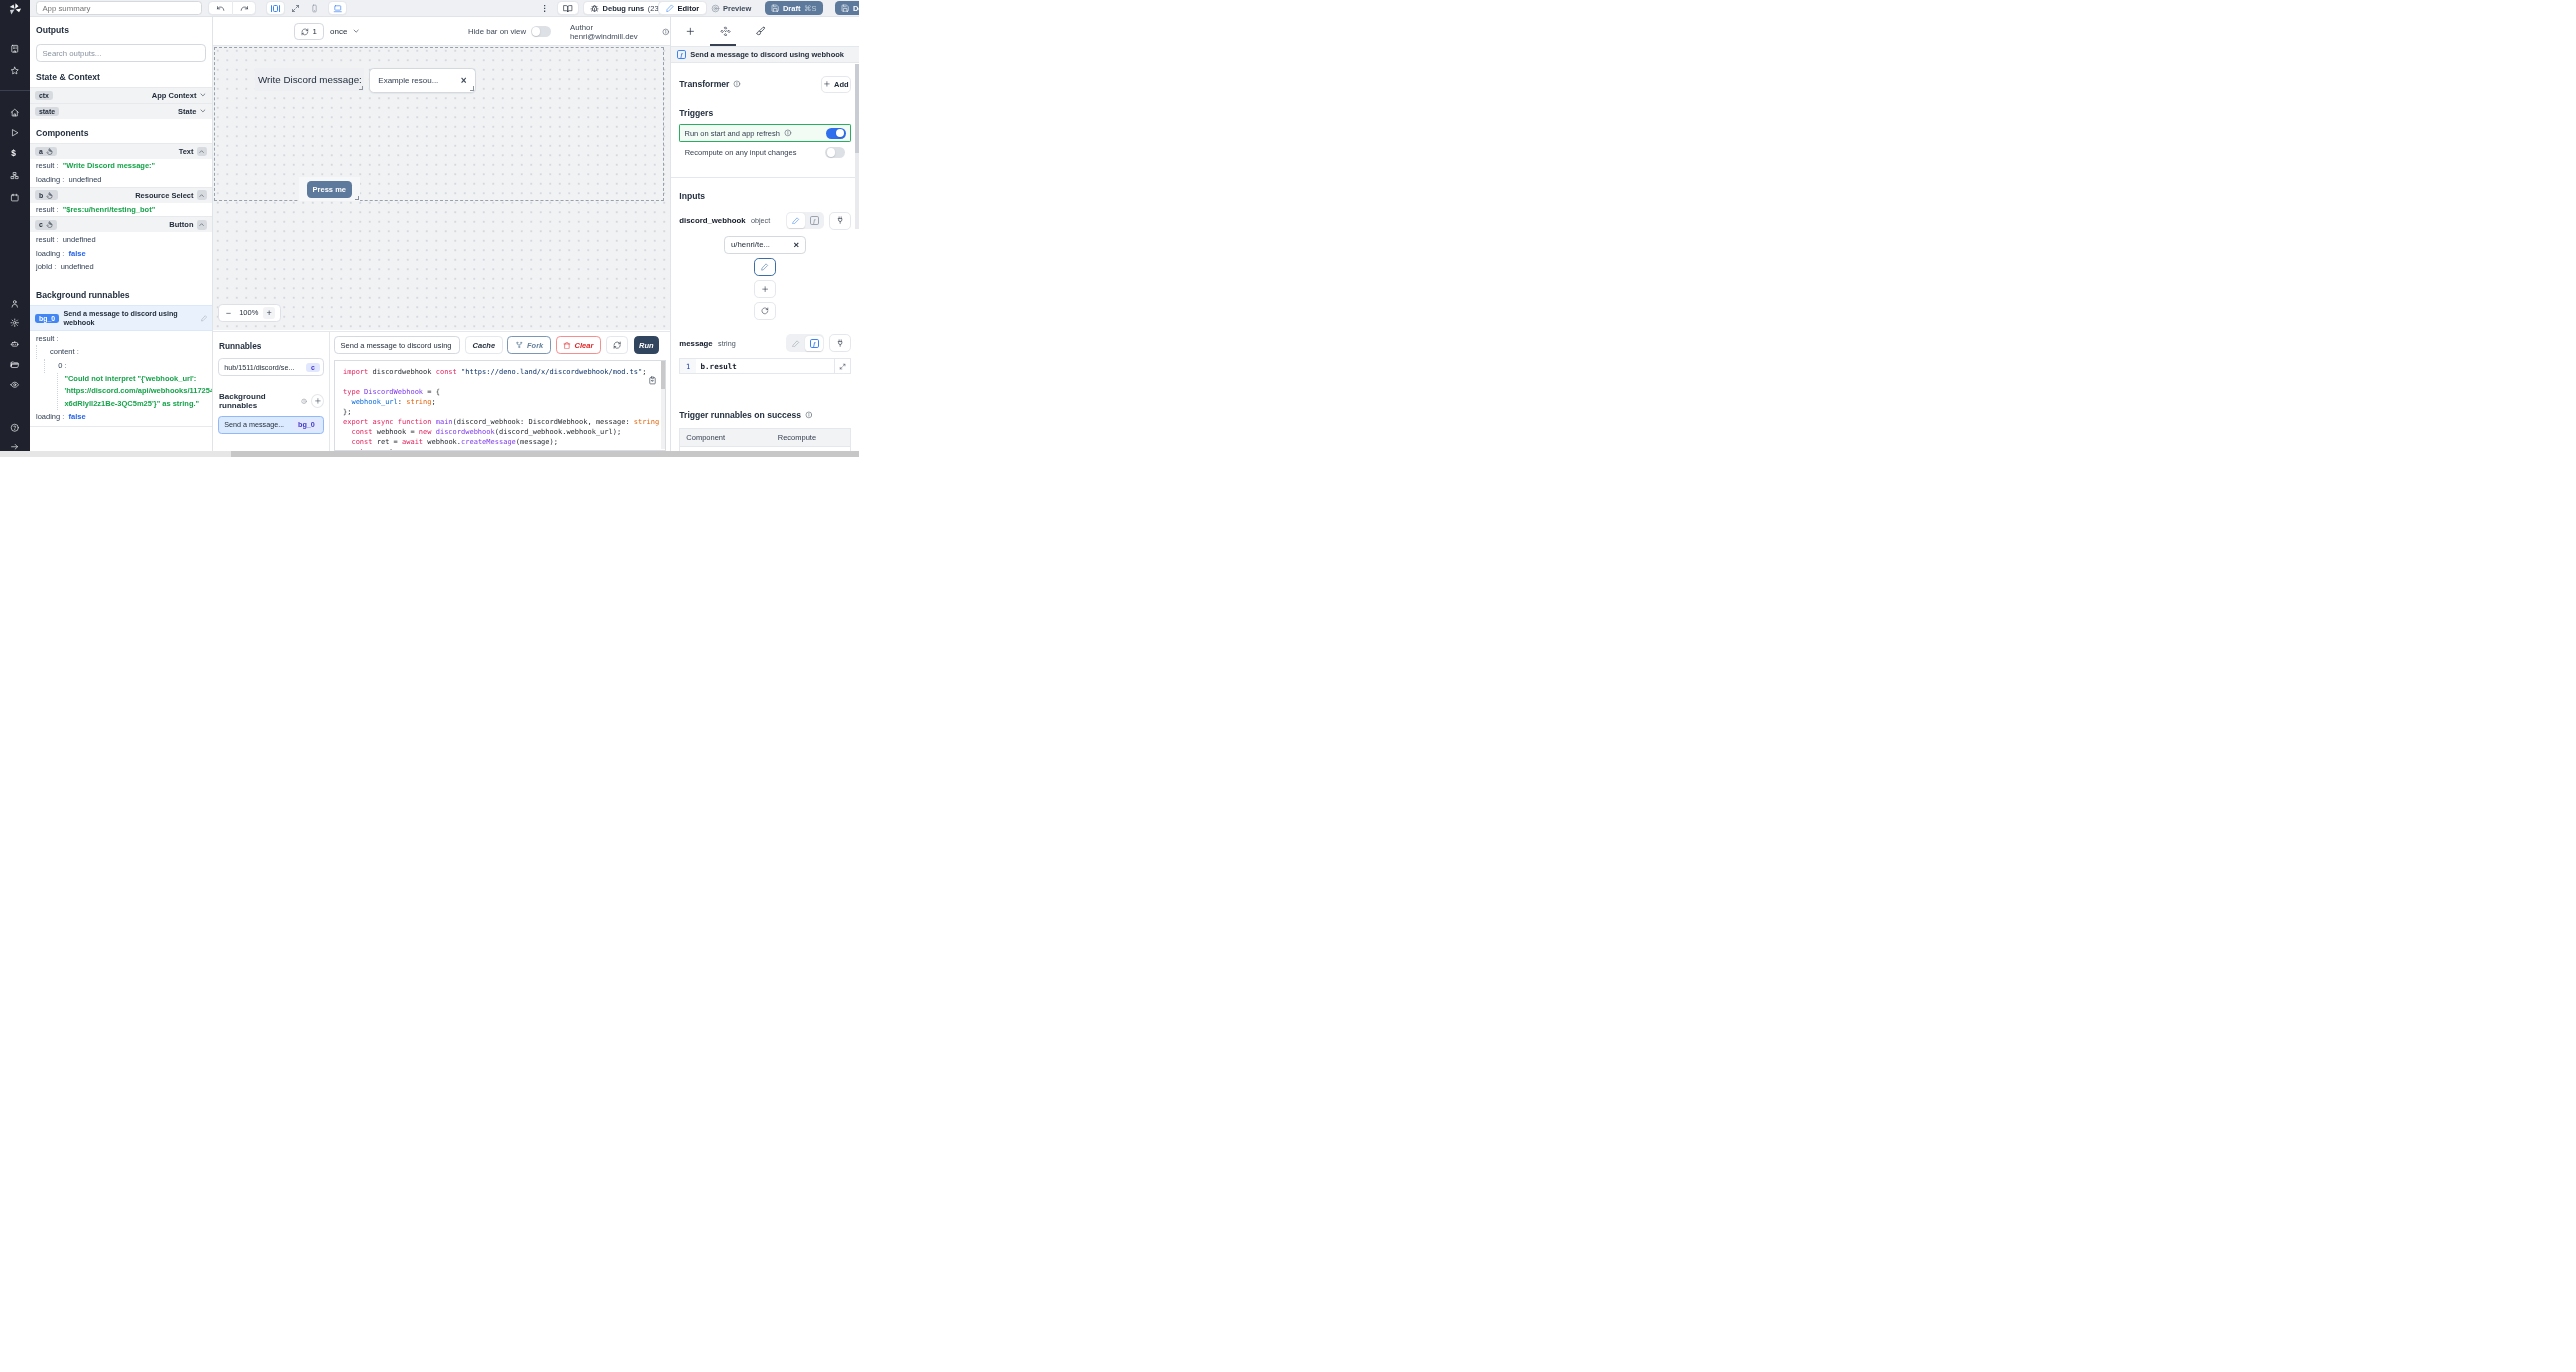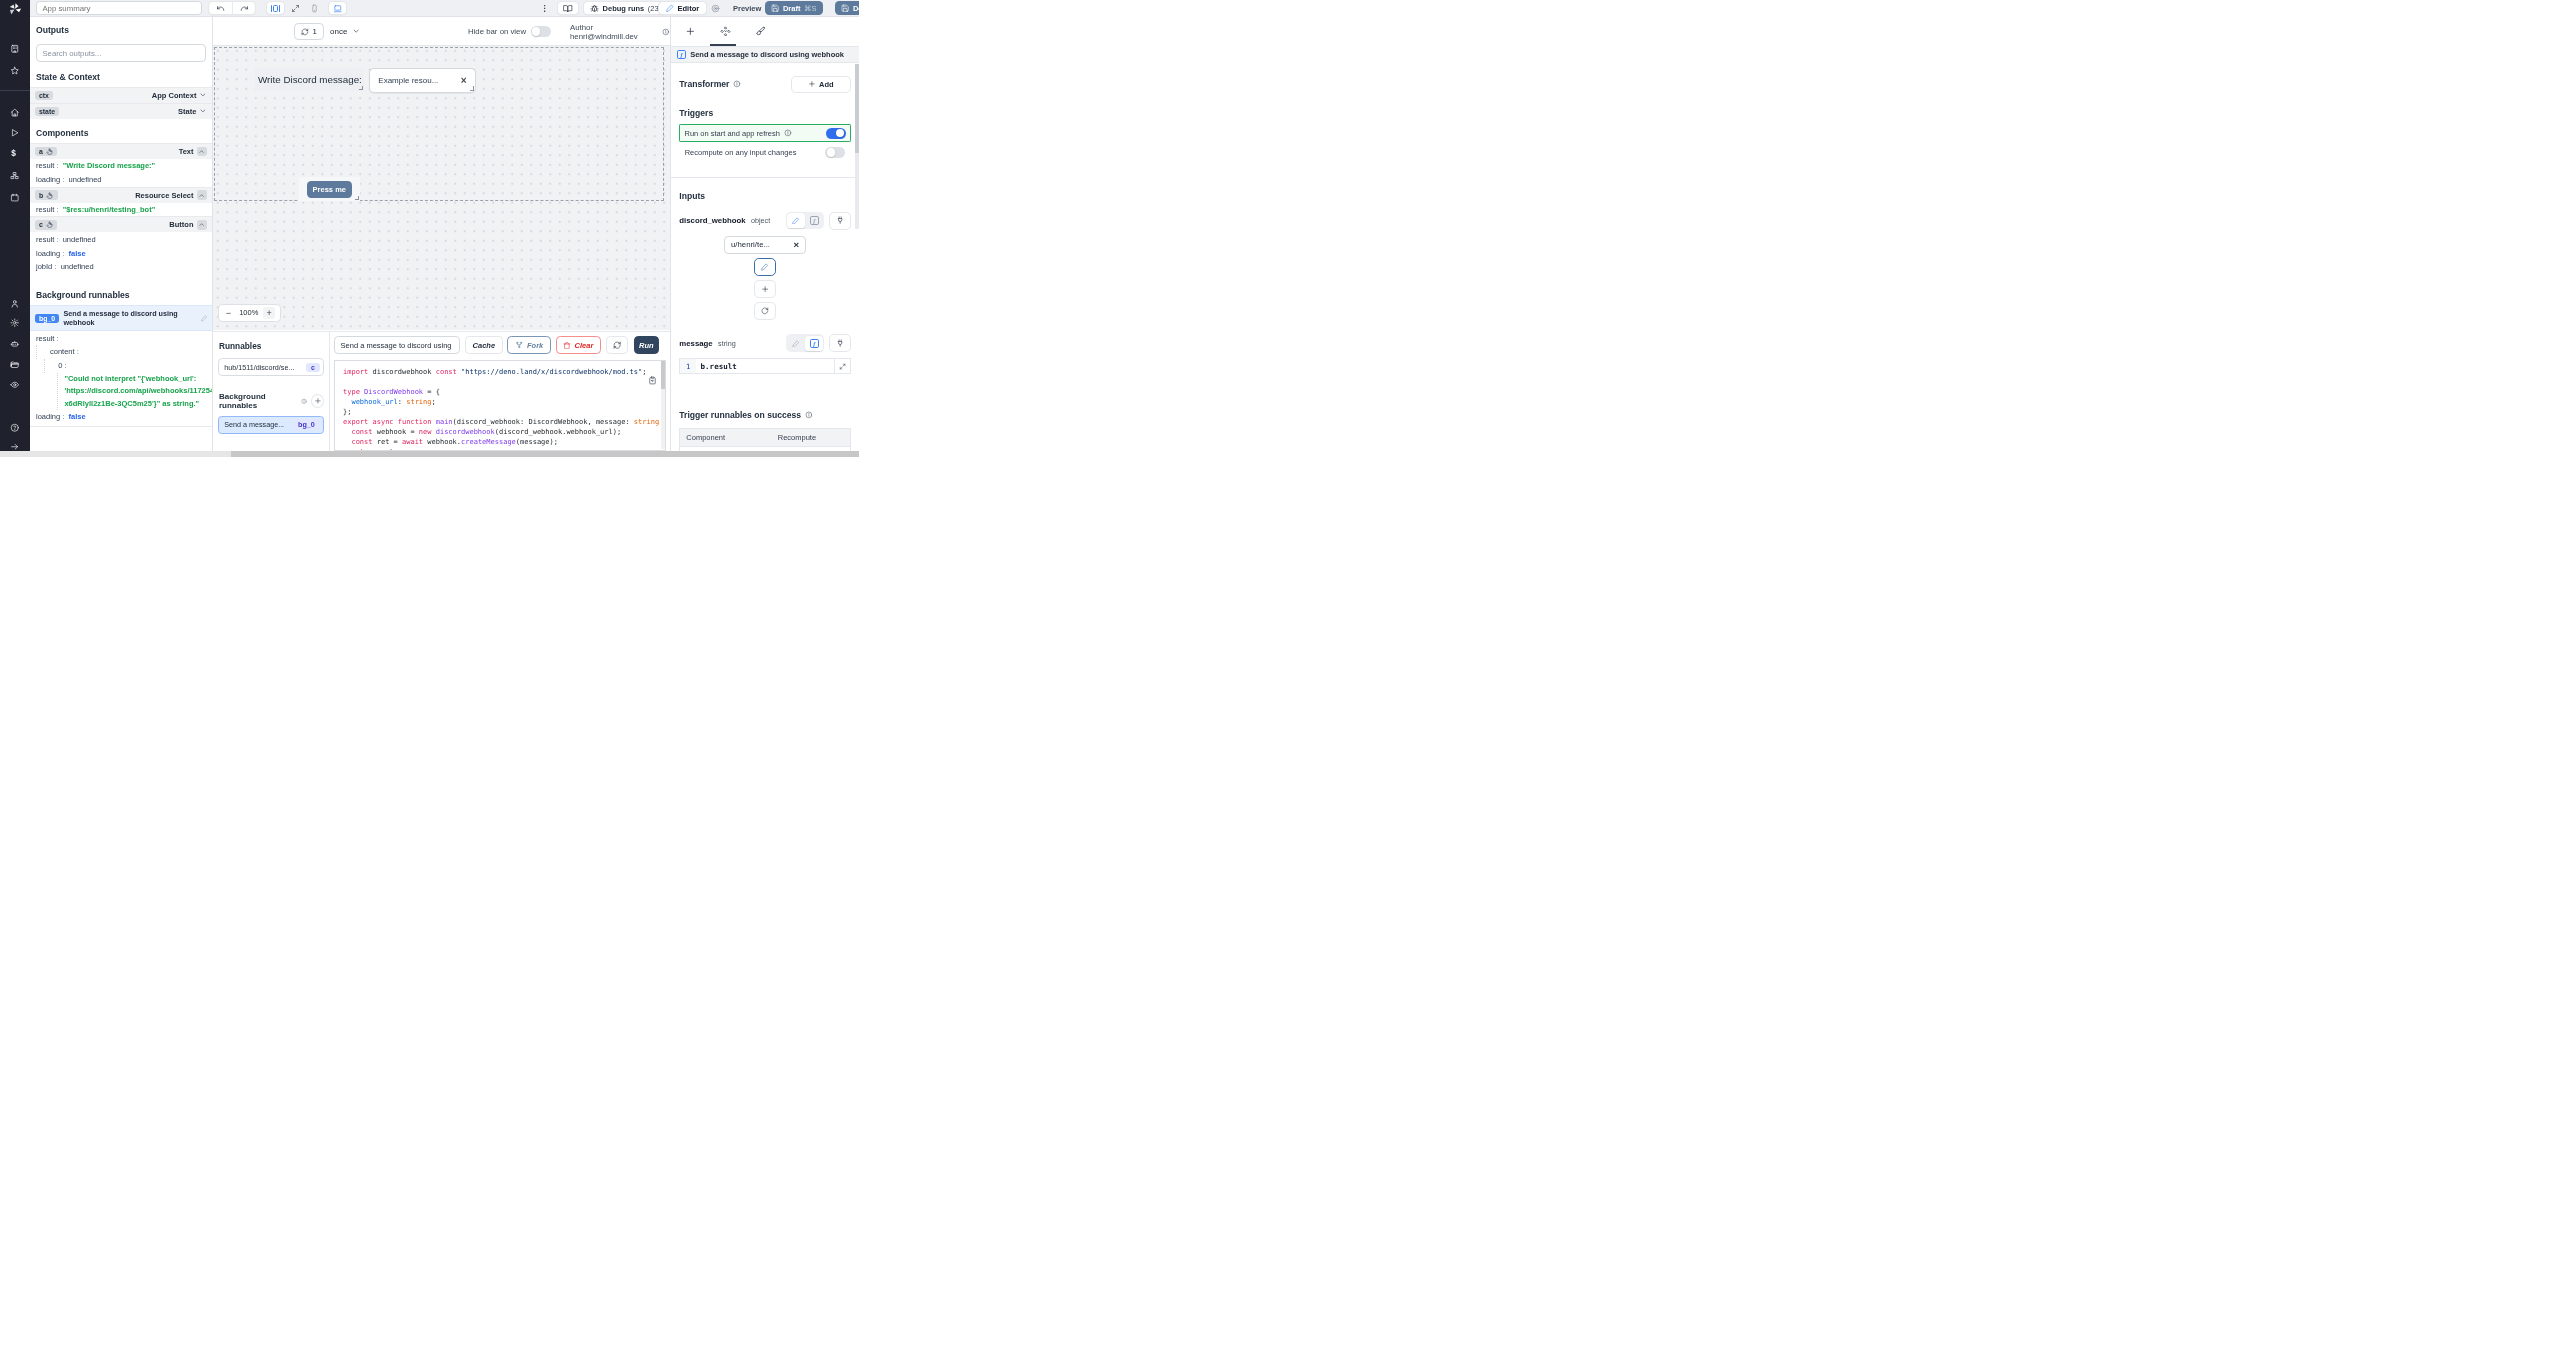--- a/index.html
+++ b/index.html
@@ -21,21 +21,21 @@
   .alignglyph i { display:block; width:1.2px; height:7.2px; background:#3b82f6; border-radius:0.6px; }
   .alignglyph b { display:block; width:4.8px; height:7.2px; border:1px solid #3b82f6; border-radius:1.5px; }
   .expandbtn { left:261px; color:#45505f; }
   .phonebtn { left:280px; color:#8a93a0; }
   .desktoppill { left:298px; width:19px; height:14.3px; color:#3b82f6; }
   .kebab { left:510px; width:9.5px; justify-content:center; color:#374151; font-size:8.3px; font-weight:700; letter-spacing:0; }
   .bookbtn { left:527px; width:21.5px; height:14.3px; }
   .debugpill { left:553px; height:14.3px; padding:0 6px; gap:3.6px; font-size:7.5px; font-weight:700; color:#1f2937; }
   .debugpill .cnt { font-weight:400; color:#374151; }
   .editorpill { left:628px; height:14.3px; padding:0 6.6px; gap:3.6px; font-size:7.5px; font-weight:700; color:#111827; }
-  .previewbtn { left:681px; height:14.3px; gap:13px; font-size:7.5px; font-weight:700; color:#3f4a59;text-align:right; }
+  .previewbtn { left:681px; height:14.3px; gap:3px; font-size:7.5px; font-weight:700; color:#3f4a59;text-align:right; }
   .slatebtn { background:#5d7a9c; border-radius:4.2px; color:#fff; font-size:7.5px; font-weight:700; display:flex; align-items:center; gap:3.6px; padding:0 6px; height:14.3px; }
   .draftbtn { left:735px; }
   .draftbtn .kbd { color:#c3d0de; font-weight:400; }
   .deploybtn { left:805px; }
 
   
   .rail { position:absolute; left:0; top:0; width:30px; height:457px; background:#1f222c; z-index:40; color:#f4f5f7; }
   .rail .logo { position:absolute; left:7.8px; top:1.8px; }
   .rail .ric { position:absolute; left:10px; width:9.5px; height:9.5px; }
   .rail .divider { position:absolute; left:0; right:0; top:90px; border-top:0.6px solid #39404f; }
@@ -121,21 +121,21 @@
   
   .rightpanel { position:absolute; left:670px; top:16.7px; width:189px; bottom:0; background:#fff; border-left:0.6px solid #e0e3e8; z-index:10; }
   .rtabs { height:29px; position:relative; display:flex; align-items:center; gap:24px; padding-left:14.3px; color:#2b3547; }
   .rtabs .active-underline { position:absolute; left:39px; top:27px; width:26px; height:2.4px; background:#374151; }
   .rheader { height:17.3px; background:#f2f3f5; border-top:0.6px solid #e4e7eb; border-bottom:0.6px solid #e4e7eb; display:flex; align-items:center; gap:4.2px; padding:0 6px; }
   .ficon { width:9px; height:9px; border:0.9px solid #3b82f6; border-radius:1.8px; color:#3b82f6; font-size:6.3px; font-style:italic; font-weight:700; display:flex; align-items:center; justify-content:center; font-family:"Liberation Serif", serif; }
   .rheader .t { font-size:7.5px; font-weight:700; color:#1f2937; }
   .rbody { padding:0 8.3px; position:relative; }
   .transformer-row { display:flex; align-items:center; margin-top:13px; }
   .transformer-row .h1, .trigger-row .h1 { display:flex; align-items:center; gap:3.6px; }
-  .addbtn { margin-left:auto; height:16.7px; border:0.6px solid #e4e7eb; border-radius:4.8px; display:flex; align-items:center; gap:3px; padding:0 16px; font-size:7.5px; font-weight:700; color:#1f2937; background:#fff; }
+  .addbtn { margin-left:auto; height:16.7px; border:0.6px solid #e4e7eb; border-radius:4.8px; display:flex; align-items:center; gap:3px; padding:0 1px; font-size:7.5px; font-weight:700; color:#1f2937; background:#fff; }
   .triggers-title { margin-top:15.5px; }
   .greenbox { margin-top:6px; border:1.2px solid #27ae60; background:#f3fbf5; border-radius:1.2px; height:18px; display:flex; align-items:center; gap:4.2px; padding:0 4.2px; font-size:7.5px; color:#374151; }
   .greenbox .toggle { margin-left:auto; }
   .recompute-row { display:flex; align-items:center; gap:4.2px; height:18px; padding:0 5.4px; font-size:7.5px; color:#374151; margin-top:1.2px; }
   .recompute-row .toggle { margin-left:auto; }
   .rdivider { border-top:0.6px solid #e4e7eb; margin:15.5px -8.3px 0; }
   .inputs-title { margin-top:13px; }
   .inputrow { display:flex; align-items:center; margin-top:10.7px; }
   .inputrow .nm { font-size:7.8px; font-weight:700; color:#111827; }
   .inputrow .ty { font-size:7.2px; color:#4b5563; margin-left:5.4px; }

